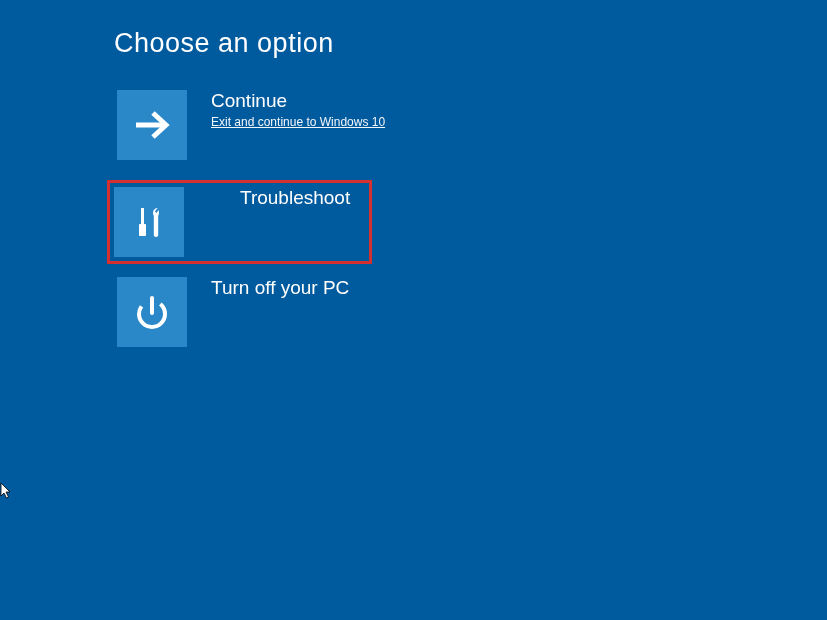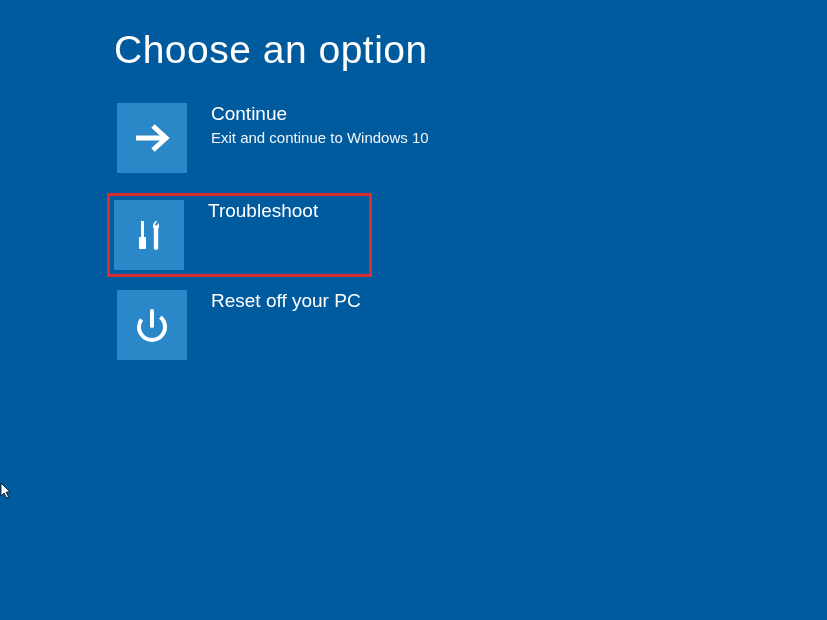--- a/index.html
+++ b/index.html
@@ -14,39 +14,40 @@
       font-family: "Segoe UI", "Segoe UI Light", sans-serif;
       color: #ffffff;
       overflow: hidden;
       position: relative;
     }
     .container {
       padding-top: 28px;
       padding-left: 114px;
     }
     .page-title {
-      font-size: 39px;
+      font-size: 27px;
       font-weight: 300;
       margin-bottom: 28px;
       letter-spacing: 0.5px;
     }
     .option {
       display: flex;
       align-items: flex-start;
       margin-bottom: 17px;
       cursor: pointer;
       padding: 3px;
       width: 380px;
     }
     .option.highlighted {
       border: 3px solid #d62f2f;
       padding: 4px;
       margin-left: -7px;
       margin-bottom: 10px;
       width: 265px;
+      gap: 32px;
     }
     .tile {
       width: 70px;
       height: 70px;
       background-color: #2a88c9;
       display: flex;
       align-items: center;
       justify-content: center;
       flex-shrink: 0;
     }
@@ -54,24 +55,25 @@
       padding-left: 24px;
       padding-top: 0px;
     }
     .option-title {
       font-size: 19px;
       font-weight: 300;
       line-height: 1.2;
       margin-bottom: 2px;
     }
     .option-desc {
-      font-size: 15px;
+      font-size: 12px;
       font-weight: 400;
       line-height: 1.3;
       opacity: 0.95;
+      text-decoration: underline;
     }
     .cursor {
       position: absolute;
       left: 0px;
       top: 482px;
       pointer-events: none;
     }
   </style>
 </head>
 <body>
@@ -114,21 +116,21 @@
   <div class="option">
     <div class="tile">
       <svg width="42" height="42" viewBox="0 0 42 42">
         <g fill="none" stroke="#ffffff" stroke-width="4">
           <circle cx="21" cy="23" r="13" stroke-dasharray="60 22" stroke-dashoffset="-9" transform="rotate(-90 21 23)"></circle>
           <line x1="21" y1="7" x2="21" y2="22" stroke-linecap="round"></line>
         </g>
       </svg>
     </div>
     <div class="option-text">
-      <div class="option-title">Reset off your PC</div>
+      <div class="option-title">Turn off your PC</div>
       <div class="option-desc"></div>
     </div>
   </div>
 </div>
 
 <svg class="cursor" width="14" height="18" viewBox="0 0 14 18">
   <path d="M 1 1 L 1 14 L 4 11 L 6.5 16 L 8.5 15 L 6 10 L 10 10 Z" fill="#ffffff" stroke="#000000" stroke-width="0.8"></path>
 </svg>
 
 </body></html>

